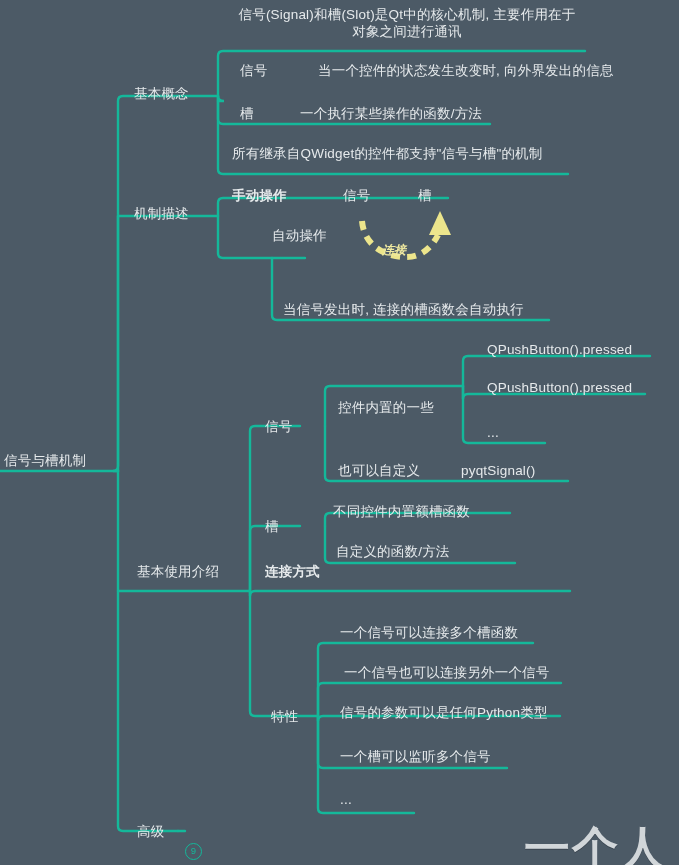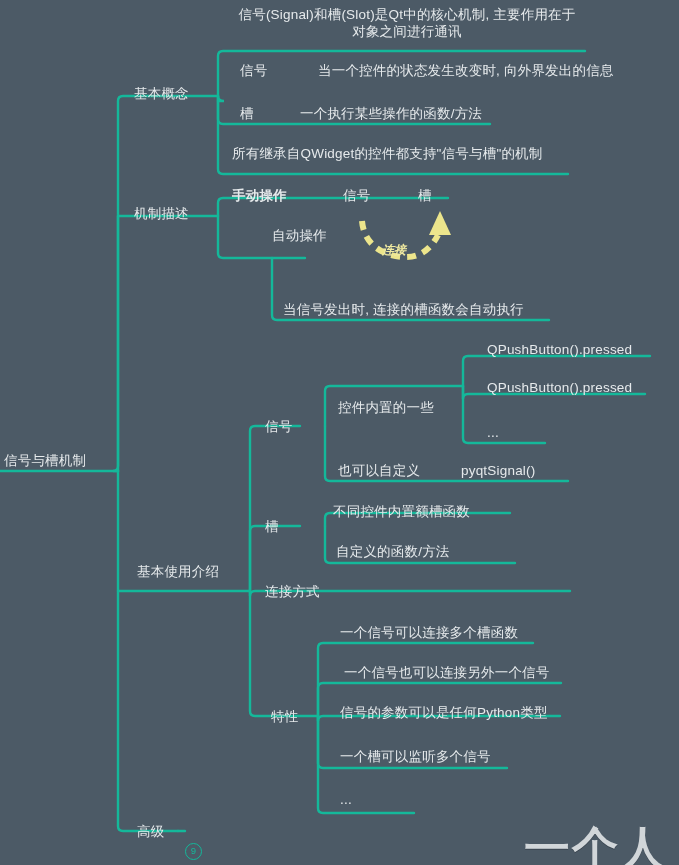--- a/index.html
+++ b/index.html
@@ -136,21 +136,21 @@
   <div class="node" style="left:487px;top:379px;">QPushButton().pressed</div>
   <div class="node" style="left:487px;top:424px;">...</div>
 
   <div class="node" style="left:338px;top:462px;">也可以自定义</div>
   <div class="node" style="left:444px;top:462px;margin-left:17px;">pyqtSignal()</div>
 
   <div class="node" style="left:265px;top:518px;">槽</div>
   <div class="node" style="left:333px;top:503px;">不同控件内置额槽函数</div>
   <div class="node" style="left:336px;top:543px;">自定义的函数/方法</div>
 
-  <div class="node" style="left:265px;top:583px;">连接方式</div>
+  <div class="node" style="left:265px;top:563px;font-weight:bold;">连接方式</div>
 
   <div class="node" style="left:271px;top:708px;">特性</div>
   <div class="node" style="left:344px;top:664px;">一个信号也可以连接另外一个信号</div>
   <div class="node" style="left:340px;top:624px;">一个信号可以连接多个槽函数</div>
   <div class="node" style="left:340px;top:704px;">信号的参数可以是任何Python类型</div>
   <div class="node" style="left:340px;top:748px;">一个槽可以监听多个信号</div>
   <div class="node" style="left:340px;top:791px;">...</div>
 
   <div class="node" style="left:137px;top:823px;">高级</div>
   <div class="badge" style="left:185px;top:843px;">9</div>

